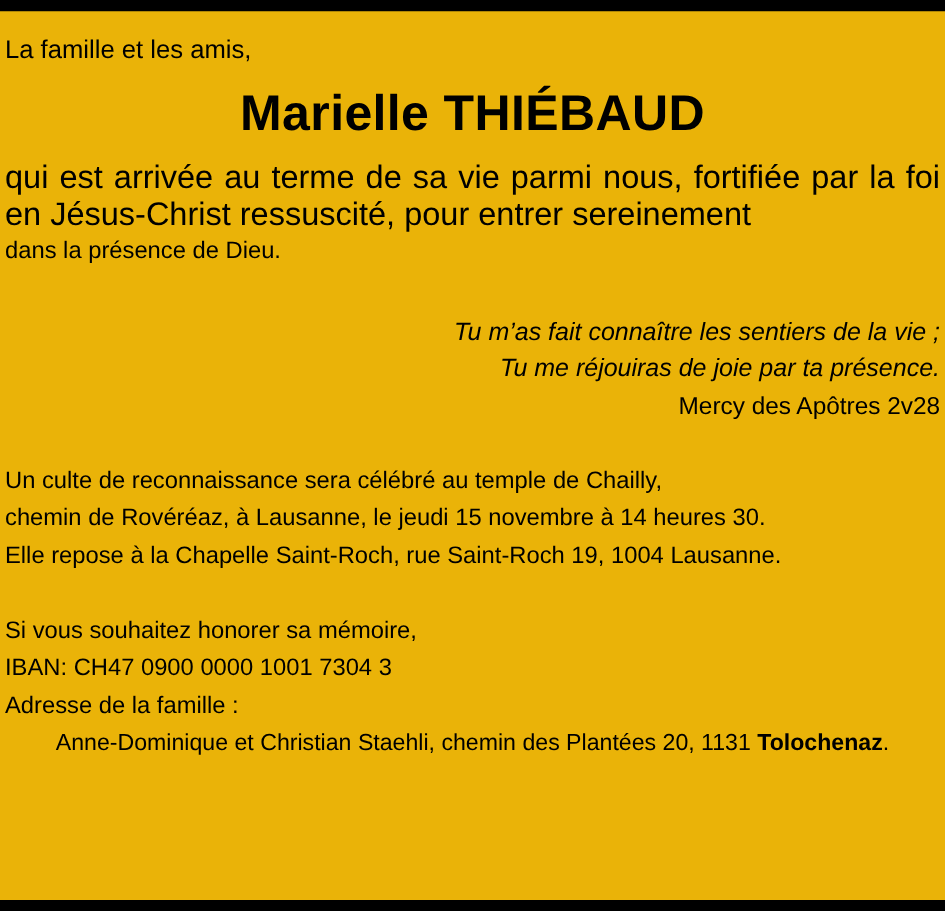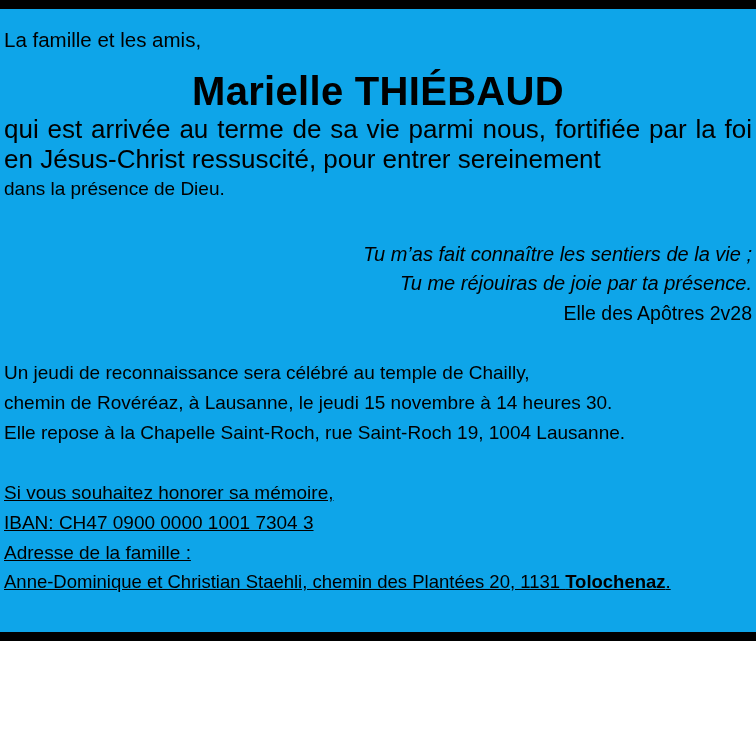--- a/index.html
+++ b/index.html
@@ -10,23 +10,23 @@
   body {
     width: 756px;
     height: 729px;
     font-family: "Liberation Sans", sans-serif;
     color: #000000;
     overflow: hidden;
   }
   .notice {
     position: relative;
     width: 756px;
-    height: 641px;
+    height: 729px;
     box-sizing: border-box;
-    background: #0ea5e9;
+    background: #eab308;
   }
   .rule-top {
     position: absolute;
     top: 0;
     left: 0;
     width: 756px;
     height: 9px;
     background: #000000;
   }
   .rule-bottom {
@@ -50,20 +50,21 @@
     font-size: 20.5px;
     line-height: 29px;
     white-space: nowrap;
   }
   .deceased-name {
     text-align: center;
     font-size: 40px;
     font-weight: bold;
     line-height: 1.15;
     margin-top: 14px;
+    margin-bottom: 12px;
     letter-spacing: 0.3px;
   }
   .body-justified {
     font-size: 26px;
     line-height: 30px;
     text-align: justify;
     text-justify: inter-word;
   }
   .body-line {
     font-size: 19px;
@@ -82,26 +83,26 @@
   .verse-ref {
     font-size: 19.5px;
     line-height: 29px;
     margin-top: 1px;
   }
   .service-block {
     margin-top: 30px;
   }
   .donation-block {
     margin-top: 30px;
-    text-decoration: underline;
   }
   .address-line {
     font-size: 18.5px;
     line-height: 27px;
     white-space: nowrap;
+    text-align: center;
   }
   .address-line b {
     font-weight: bold;
   }
 </style>
 </head>
 <body>
 
 <div class="notice">
 
@@ -116,25 +117,25 @@
     <div class="deceased-name">Marielle THIÉBAUD</div>
 
     <div>
       <div class="body-justified">qui est arrivée au terme de sa vie parmi nous, fortifiée par la foi en Jésus-Christ ressuscité, pour entrer sereinement</div>
       <div class="body-line">dans la présence de Dieu.</div>
     </div>
 
     <div class="verse-block">
       <div class="verse-line">Tu m’as fait connaître les sentiers de la vie ;</div>
       <div class="verse-line">Tu me réjouiras de joie par ta présence.</div>
-      <div class="verse-ref">Elle des Apôtres 2v28</div>
+      <div class="verse-ref">Mercy des Apôtres 2v28</div>
     </div>
 
     <div class="service-block">
-      <div class="body-line">Un jeudi de reconnaissance sera célébré au temple de Chailly,</div>
+      <div class="body-line">Un culte de reconnaissance sera célébré au temple de Chailly,</div>
       <div class="body-line">chemin de Rovéréaz, à Lausanne, le jeudi 15 novembre à 14 heures 30.</div>
       <div class="body-line">Elle repose à la Chapelle Saint-Roch, rue Saint-Roch 19, 1004 Lausanne.</div>
     </div>
 
     <div class="donation-block">
       <div class="body-line">Si vous souhaitez honorer sa mémoire,</div>
       <div class="body-line">IBAN: CH47 0900 0000 1001 7304 3</div>
       <div class="body-line">Adresse de la famille :</div>
       <div class="address-line"><span>Anne-Dominique et Christian Staehli, chemin des Plantées 20, 1131 </span><b>Tolochenaz</b><span>.</span></div>
     </div>

